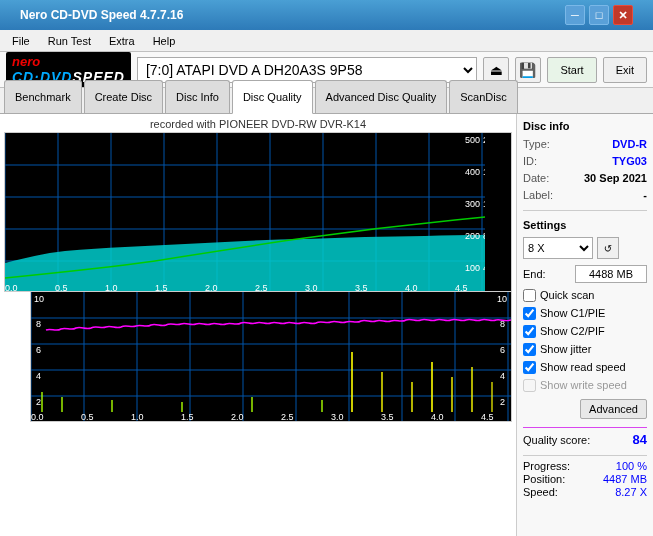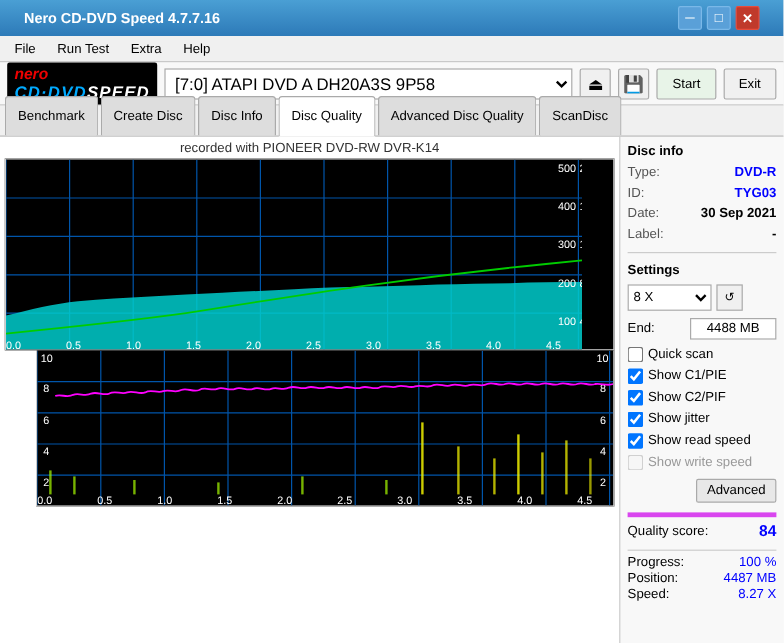--- a/index.html
+++ b/index.html
@@ -228,21 +228,21 @@
       margin-top: 2px;
       border-radius: 2px;
       align-self: flex-end;
     }
     .quality-score-row {
       display: flex;
       justify-content: space-between;
       align-items: center;
       font-size: 11px;
       margin-top: 4px;
-      border-top: 4px solid #d946ef;
+      border-top: 1px solid #d946ef;
       padding-top: 4px;
     }
     .quality-score-value { color: #00f; font-weight: bold; font-size: 13px; }
 
     
     .progress-section {
       margin-top: 4px;
       border-top: 1px solid #ccc;
       padding-top: 4px;
     }

